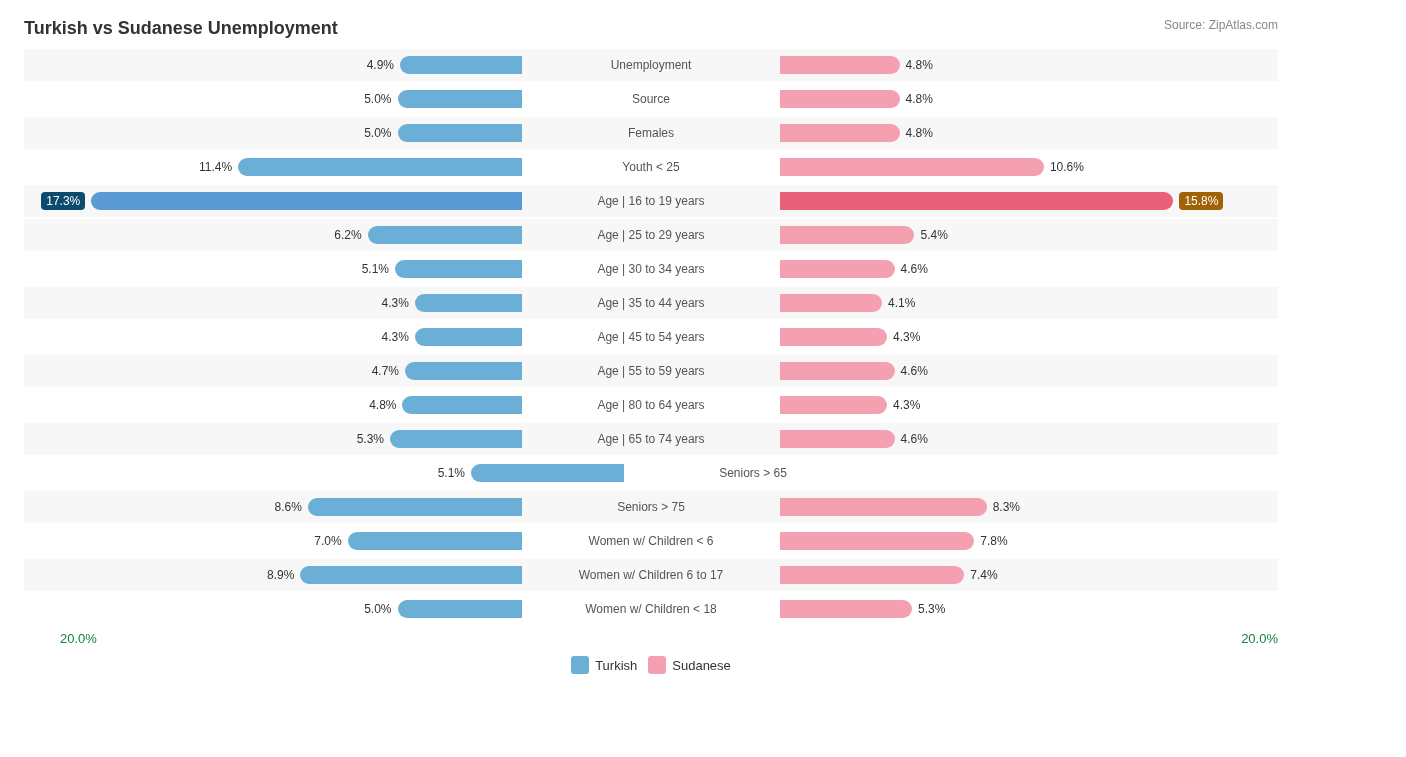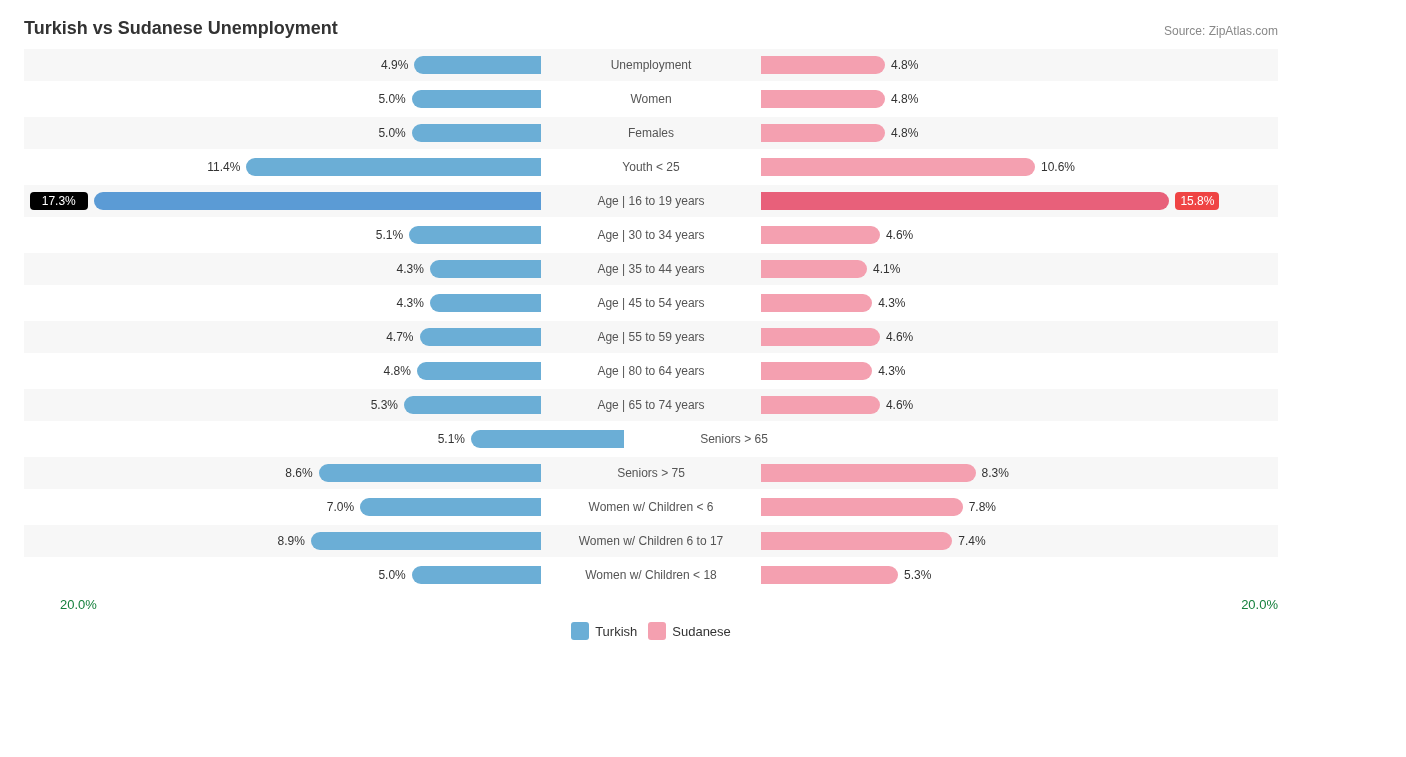--- a/index.html
+++ b/index.html
@@ -18,35 +18,36 @@
       position: relative;
     }
     .chart-title {
       font-size: 18px;
       font-weight: bold;
       color: #333;
       margin-bottom: 4px;
     }
     .source-text {
       position: absolute;
-      top: 24px;
+      top: 18px;
       right: 24px;
       font-size: 12px;
       color: #888;
     }
     .chart-area {
       width: 100%;
       margin-top: 10px;
     }
     .bar-row {
       display: flex;
       align-items: center;
       height: 32px;
       margin-bottom: 2px;
       position: relative;
+      gap: 19px;
     }
     .bar-row.alt-bg {
       background: #f7f7f7;
     }
     .bar-row.white-bg {
       background: #fff;
     }
     .left-section {
       width: 600px;
       display: flex;
@@ -111,27 +112,27 @@
       white-space: nowrap;
     }
     
     .bar-blue.highlight {
       background: #5b9bd5;
     }
     .bar-pink.highlight {
       background: #e8607a;
     }
     .bar-label-left.highlight {
-      background: #000000;
+      background: #0c4a6e;
       color: #fff;
-      padding: 2px 12px;
+      padding: 2px 5px;
       border-radius: 4px;
     }
     .bar-label-right.highlight {
-      background: #ef4444;
+      background: #a16207;
       color: #fff;
       padding: 2px 5px;
       border-radius: 4px;
     }
     .axis-row {
       display: flex;
       width: 100%;
       margin-top: 6px;
     }
     .axis-left {
@@ -207,21 +208,21 @@
         </div>
       </div>
     </div>
         <div class="bar-row white-bg">
       <div class="left-section">
         <div class="left-bar-wrapper">
           <span class="bar-label-left">5.0%</span>
           <div class="bar-blue" style="width:25%;"></div>
         </div>
       </div>
-      <div class="center-label">Women</div>
+      <div class="center-label">Source</div>
       <div class="right-section">
         <div class="right-bar-wrapper">
           <div class="bar-pink" style="width:24.000000000000004%;"></div>
           <span class="bar-label-right">4.8%</span>
         </div>
       </div>
     </div>
         <div class="bar-row alt-bg">
       <div class="left-section">
         <div class="left-bar-wrapper">
@@ -257,20 +258,35 @@
         <div class="left-bar-wrapper">
           <span class="bar-label-left highlight">17.3%</span>
           <div class="bar-blue highlight" style="width:86.5%;"></div>
         </div>
       </div>
       <div class="center-label">Age | 16 to 19 years</div>
       <div class="right-section">
         <div class="right-bar-wrapper">
           <div class="bar-pink highlight" style="width:78.99999999999999%;"></div>
           <span class="bar-label-right highlight">15.8%</span>
+        </div>
+      </div>
+    </div>
+        <div class="bar-row alt-bg">
+      <div class="left-section">
+        <div class="left-bar-wrapper">
+          <span class="bar-label-left">6.2%</span>
+          <div class="bar-blue" style="width:31%;"></div>
+        </div>
+      </div>
+      <div class="center-label">Age | 25 to 29 years</div>
+      <div class="right-section">
+        <div class="right-bar-wrapper">
+          <div class="bar-pink" style="width:26.999999999999996%;"></div>
+          <span class="bar-label-right">5.4%</span>
         </div>
       </div>
     </div>
         <div class="bar-row white-bg">
       <div class="left-section">
         <div class="left-bar-wrapper">
           <span class="bar-label-left">5.1%</span>
           <div class="bar-blue" style="width:25.5%;"></div>
         </div>
       </div>

